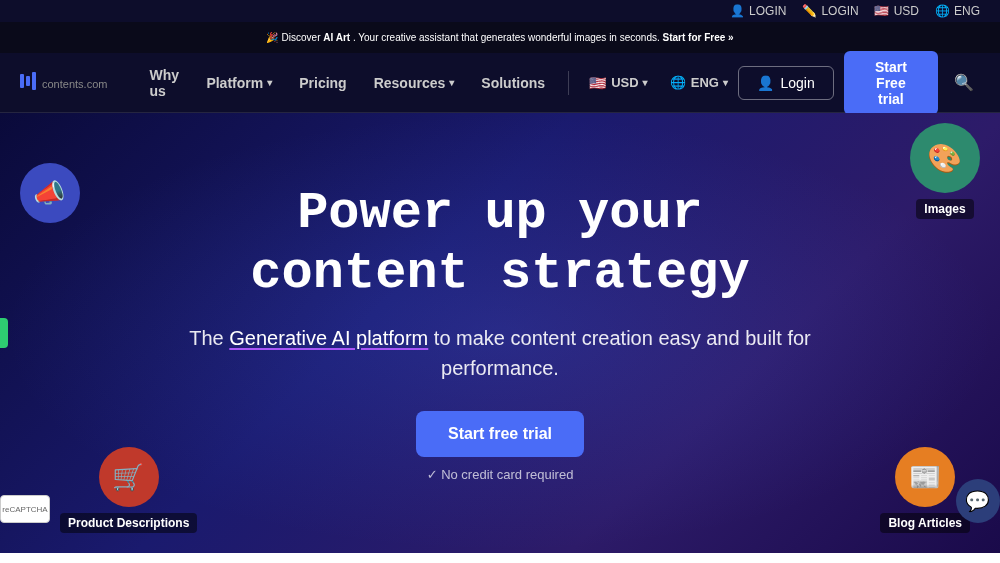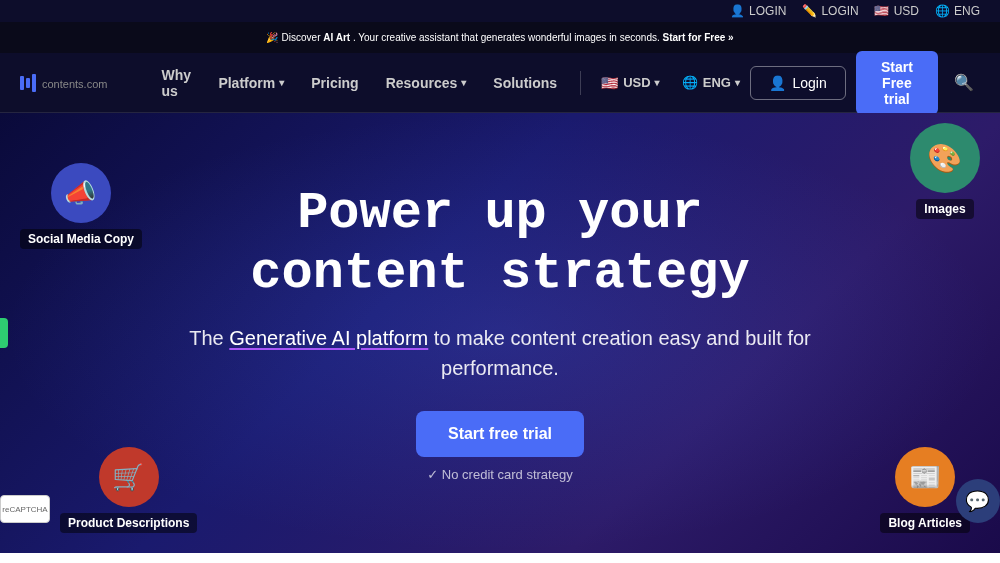--- a/index.html
+++ b/index.html
@@ -39,27 +39,27 @@
     .navbar {
       background: #0d0d2b;
       display: flex;
       align-items: center;
       padding: 0 20px;
       height: 60px;
       border-bottom: 1px solid rgba(255,255,255,0.1);
     }
     .logo {
       display: flex;
-      align-items: center;
+      align-items: flex-start;
       gap: 6px;
       color: #fff;
       font-size: 20px;
       font-weight: bold;
       text-decoration: none;
-      margin-right: 42px;
+      margin-right: 30px;
     }
     .logo .logo-icon {
       display: flex;
       gap: 2px;
       align-items: center;
     }
     .logo-bar {
       width: 4px;
       background: #4a6cf7;
       border-radius: 1px;
@@ -414,21 +414,20 @@
 <div class="hero">
 
   <div class="green-tab"></div>
 
   <div class="recaptcha">
     <span style="font-size:8px; text-align:center;">reCAPTCHA</span>
   </div>
 
   <div class="floating-badge badge-social">
     <div class="badge-icon" style="background:#3b4abf;">📣</div>
-    <div class="badge-label">Social Media Copy</div>
   </div>
 
   <div class="floating-badge badge-product">
     <div class="badge-icon" style="background:#c0392b;">🛒</div>
     <div class="badge-label">Product Descriptions</div>
   </div>
 
   <div class="floating-badge badge-images">
     <div class="badge-icon" style="background:#2d8a6e; width:70px; height:70px; font-size:28px;">🎨</div>
     <div class="badge-label">Images</div>
@@ -442,18 +441,18 @@
   <h1 class="hero-title">
     <span>Power up your</span><br>
     <span>content strategy</span>
   </h1>
   <p class="hero-subtitle">
     <span>The </span>
     <span class="underline-link">Generative AI platform</span>
     <span> to make content creation easy and built for performance.</span>
   </p>
   <button class="btn-hero-trial">Start free trial</button>
-  <p class="no-cc">No credit card strategy</p>
+  <p class="no-cc">No credit card required</p>
 
   <div class="chat-bubble">
     <span>💬</span>
   </div>
 </div>
 
 </body></html>

